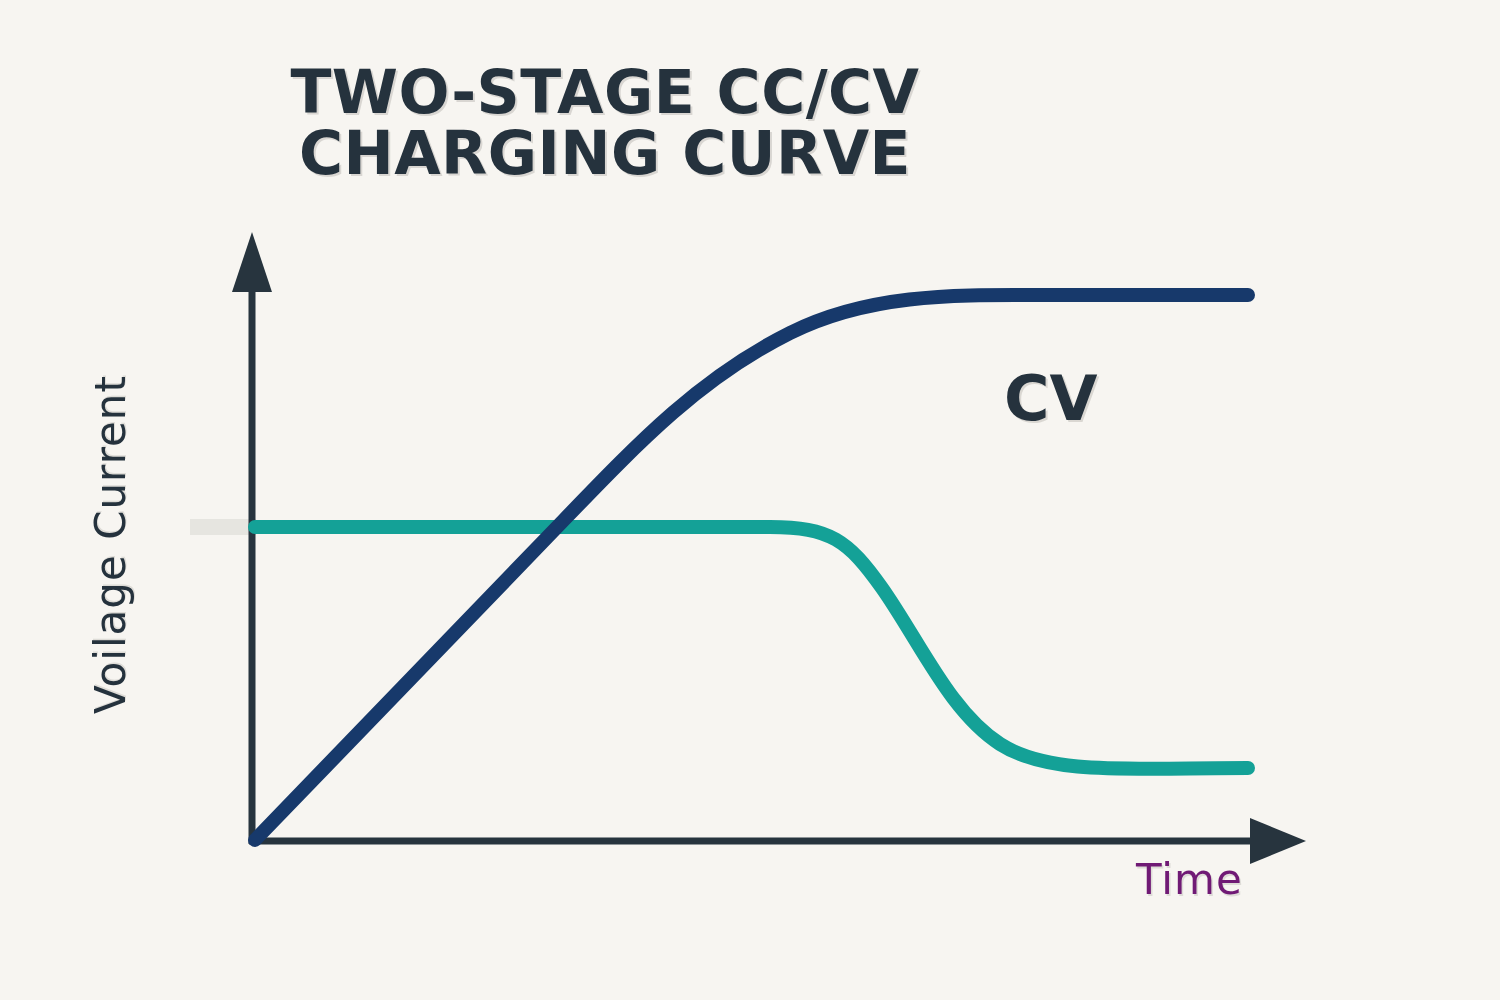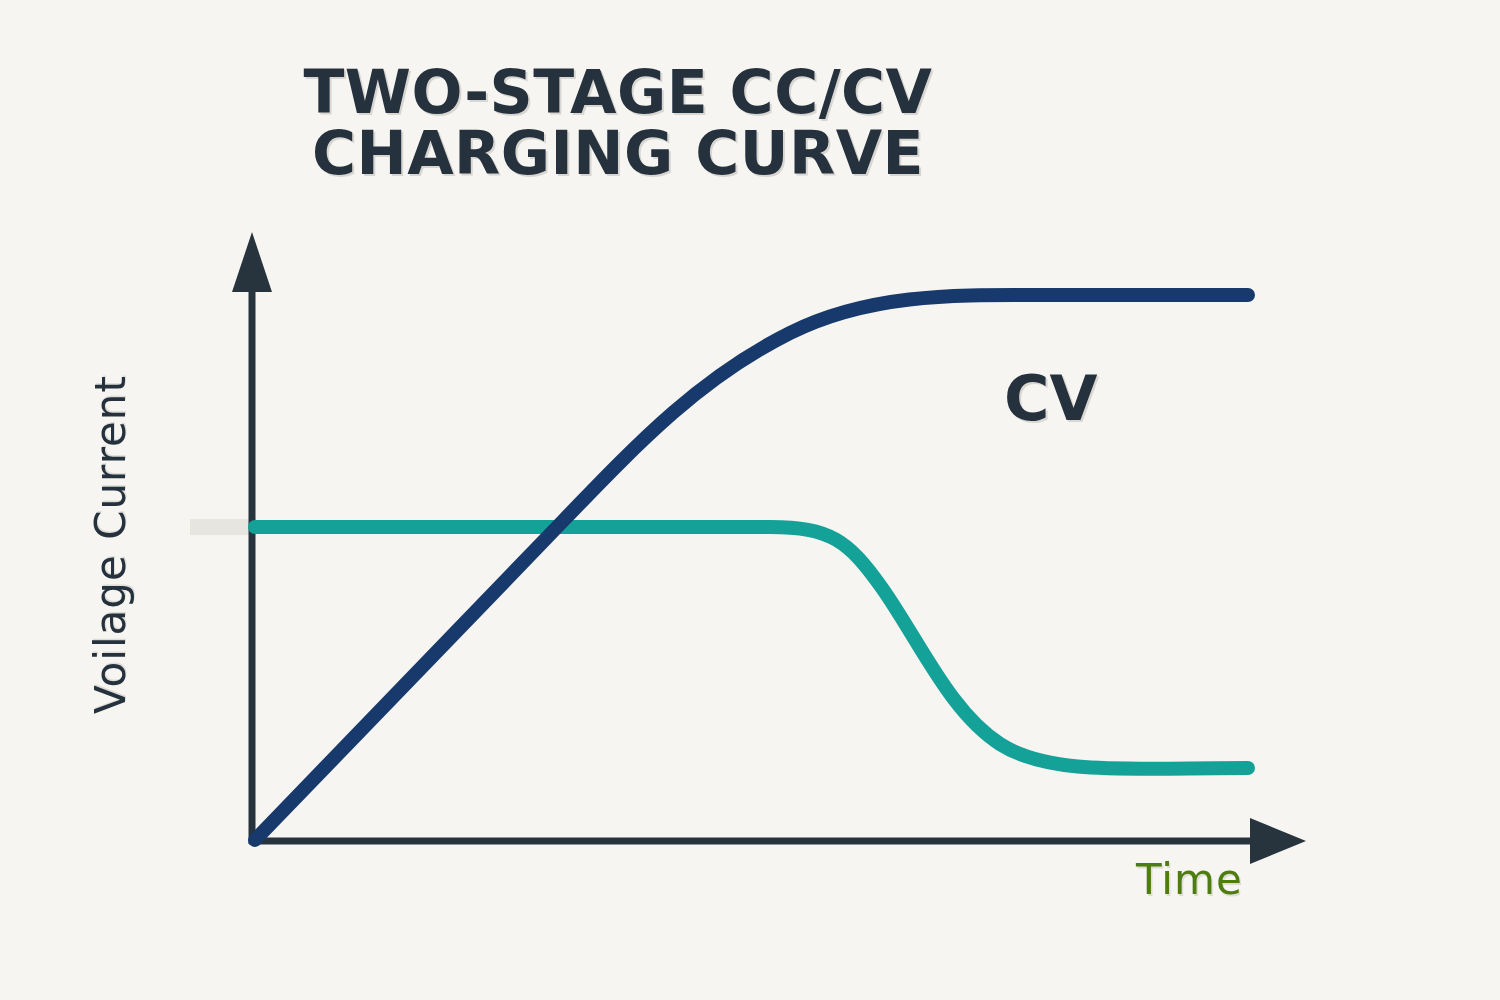--- a/index.html
+++ b/index.html
@@ -28,21 +28,20 @@
     text-align: center;
     font-family: "DejaVu Sans", sans-serif;
     font-weight: 700;
     font-size: 60px;
     line-height: 1.02;
     letter-spacing: 0.5px;
     color: #25323d;
     text-transform: uppercase;
     white-space: pre-line;
     text-shadow: 2px 2px 0 rgba(180,178,172,0.45);
-    padding-left: 13px;
   }
   
   #plot-svg {
     position: absolute;
     left: 0;
     top: 0;
     width: 1500px;
     height: 1000px;
   }
   
@@ -62,21 +61,21 @@
     white-space: nowrap;
     text-shadow: 1.5px 1.5px 0 rgba(185,183,177,0.40);
   }
   #x-axis-label {
     position: absolute;
     left: 1136px;
     top: 855px;
     font-family: "DejaVu Sans", sans-serif;
     font-size: 42px;
     font-weight: 400;
-    color: #4d7c0f;
+    color: #701a75;
     letter-spacing: 1px;
     white-space: nowrap;
     text-shadow: 1.5px 1.5px 0 rgba(185,183,177,0.40);
     text-align: right;
   }
   
   .region-label {
     position: absolute;
     font-family: "DejaVu Sans", sans-serif;
     font-weight: 700;

